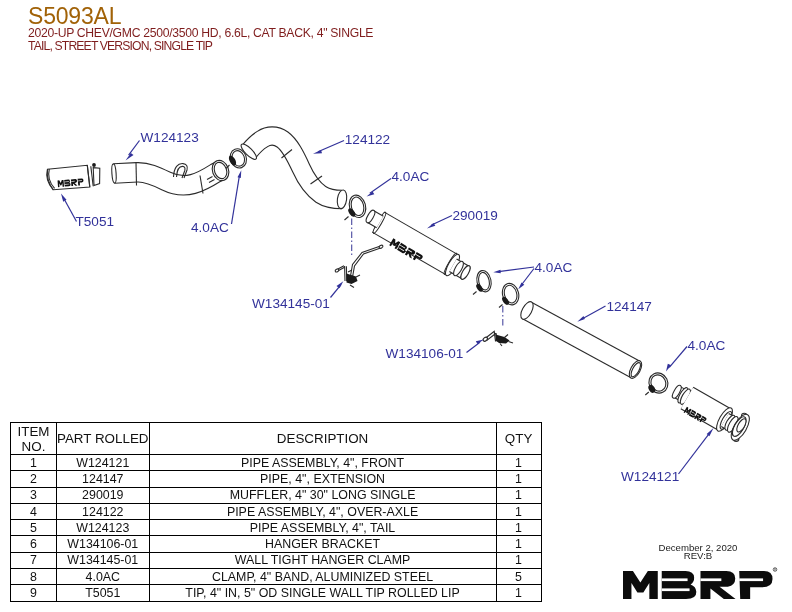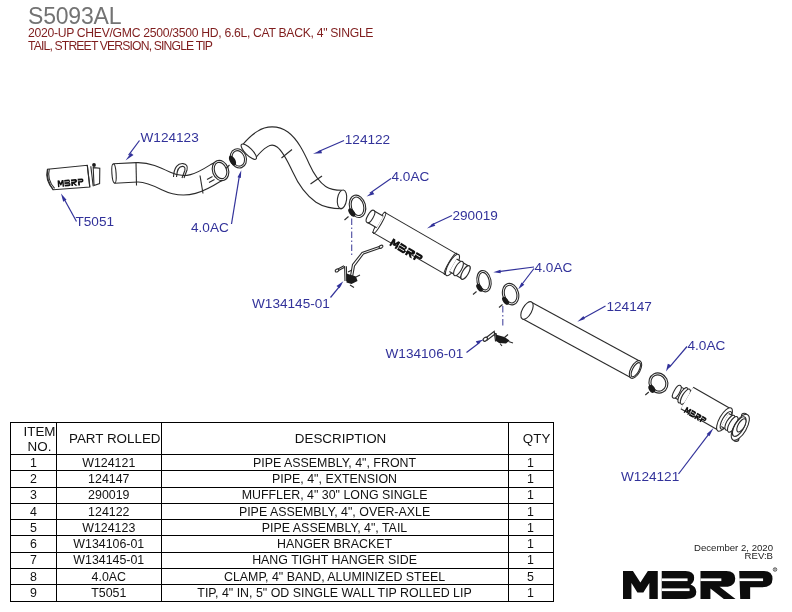--- a/index.html
+++ b/index.html
@@ -1,25 +1,25 @@
 <!DOCTYPE html>
 <html><head>
 <meta charset="utf-8">
 <style>
 html,body{margin:0;padding:0;background:#fff;}
 body{width:792px;height:612px;position:relative;overflow:hidden;
  font-family:"Liberation Sans",sans-serif;}
 .abs{position:absolute;}
-.title{left:28px;top:2.5px;font-size:23px;color:#737373;letter-spacing:-0.2px;}
+.title{left:28px;top:2.5px;font-size:23px;color:#a16207;letter-spacing:-0.2px;}
 .desc{left:28px;top:26.5px;font-size:12.2px;line-height:13px;color:#7f1d1d;width:470px;letter-spacing:-0.3px;}
 #tbl{position:absolute;left:10px;top:422px;border-collapse:collapse;table-layout:fixed;}
 #tbl td{border:1.7px solid #000;text-align:center;vertical-align:middle;
  font-size:12.4px;color:#111;padding:0;overflow:hidden;white-space:nowrap;}
-#tbl .hd{font-size:13.4px;padding-left:12px;}
-.date{left:623px;top:543.5px;width:150px;text-align:right;font-size:9.6px;color:#222;line-height:8.8px;}
+#tbl .hd{font-size:13.4px;}
+.date{left:623px;top:543.5px;width:150px;text-align:center;font-size:9.6px;color:#222;line-height:8.8px;}
 </style>
 </head>
 <body>
 <div class="abs title">S5093AL</div>
 <div class="abs desc">2020-UP CHEV/GMC 2500/3500 HD, 6.6L, CAT BACK, 4" SINGLE<br><span style="letter-spacing:-0.85px">TAIL, STREET VERSION, SINGLE TIP</span></div>
 
 <svg class="abs" style="left:0;top:0" width="792" height="612" viewBox="0 0 792 612">
 <defs>
 <g id="mbrp" fill="#111" stroke="none">
  <path d="M0,29 L0,1 L10,1 L17.5,12.5 L25,1 L35,1 L35,29 L26.5,29 L26.5,13 L20.5,22.5 L14.5,22.5 L8.5,13 L8.5,29 Z"></path>
@@ -262,21 +262,21 @@
       </tr>
  <tr style="height:16.3px">
         <td>6</td>
         <td>W134106-01</td>
         <td>HANGER BRACKET</td>
         <td>1</td>
       </tr>
  <tr style="height:16.3px">
         <td>7</td>
         <td>W134145-01</td>
-        <td>HANG TIGHT HANGER SIDE</td>
+        <td>WALL TIGHT HANGER CLAMP</td>
         <td>1</td>
       </tr>
  <tr style="height:16.3px">
         <td>8</td>
         <td>4.0AC</td>
         <td>CLAMP, 4" BAND, ALUMINIZED STEEL</td>
         <td>5</td>
       </tr>
  <tr style="height:16.3px">
         <td>9</td>

